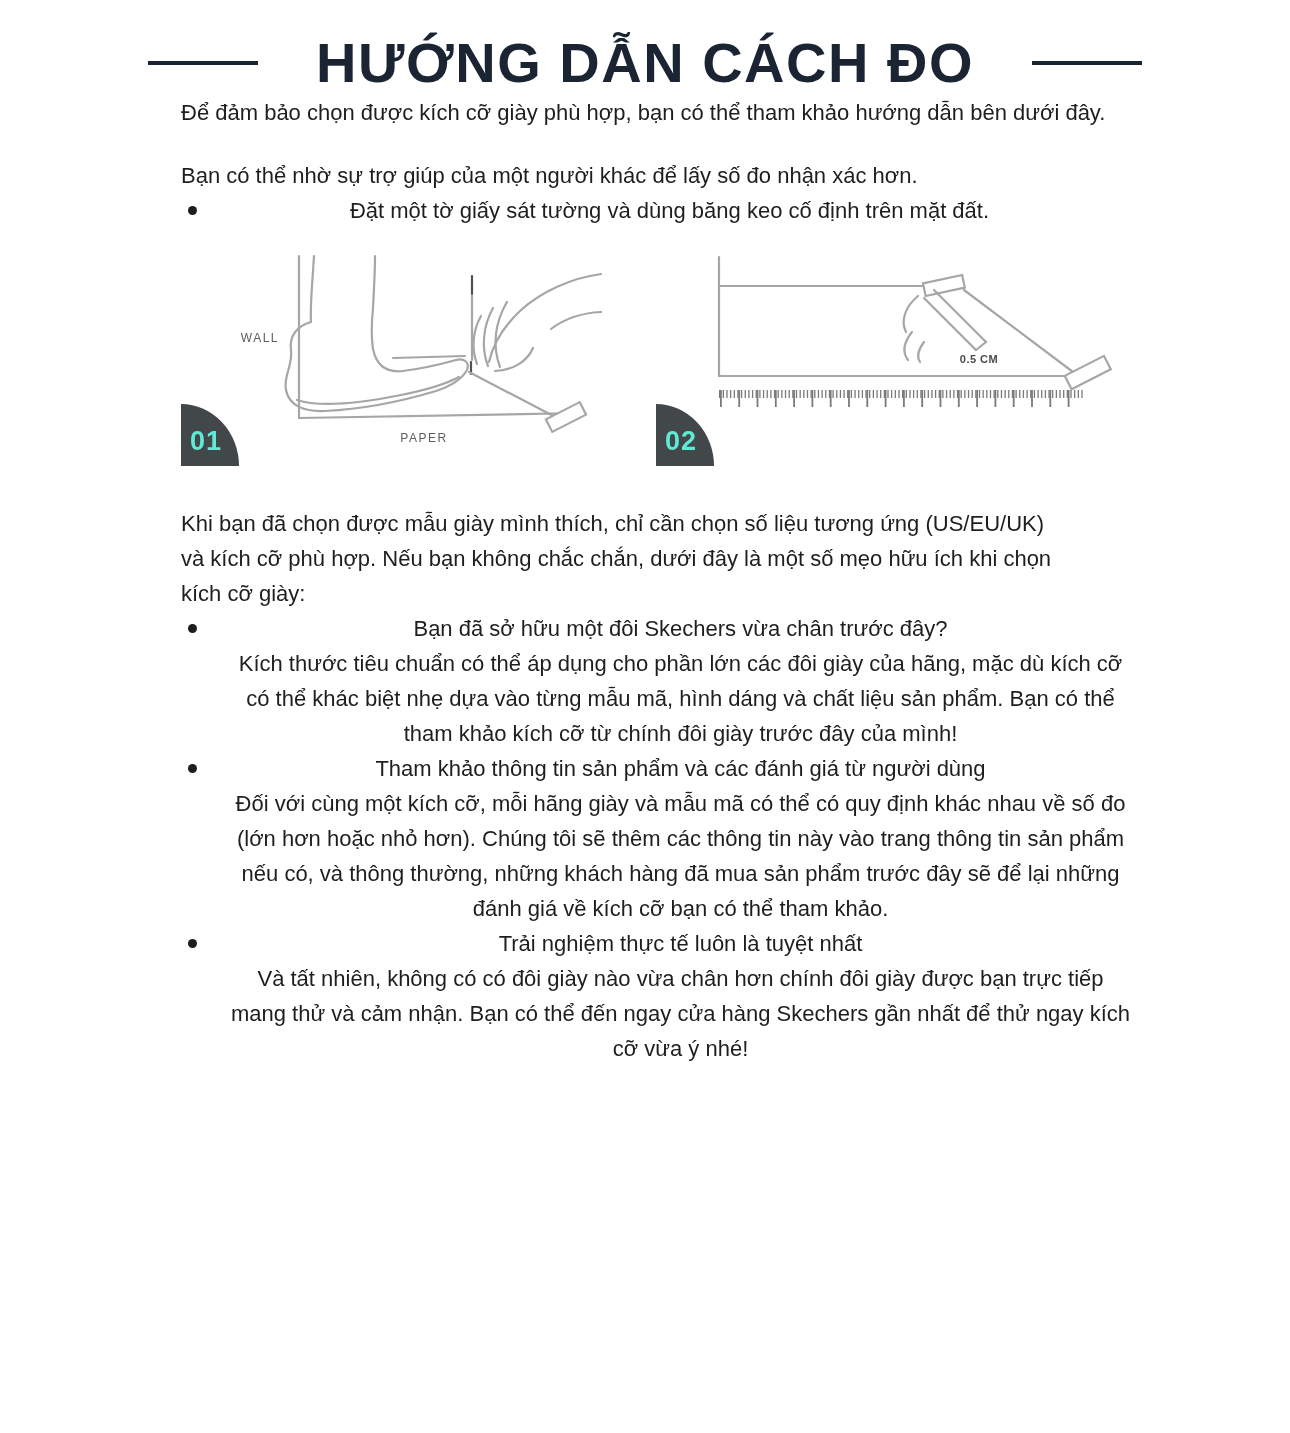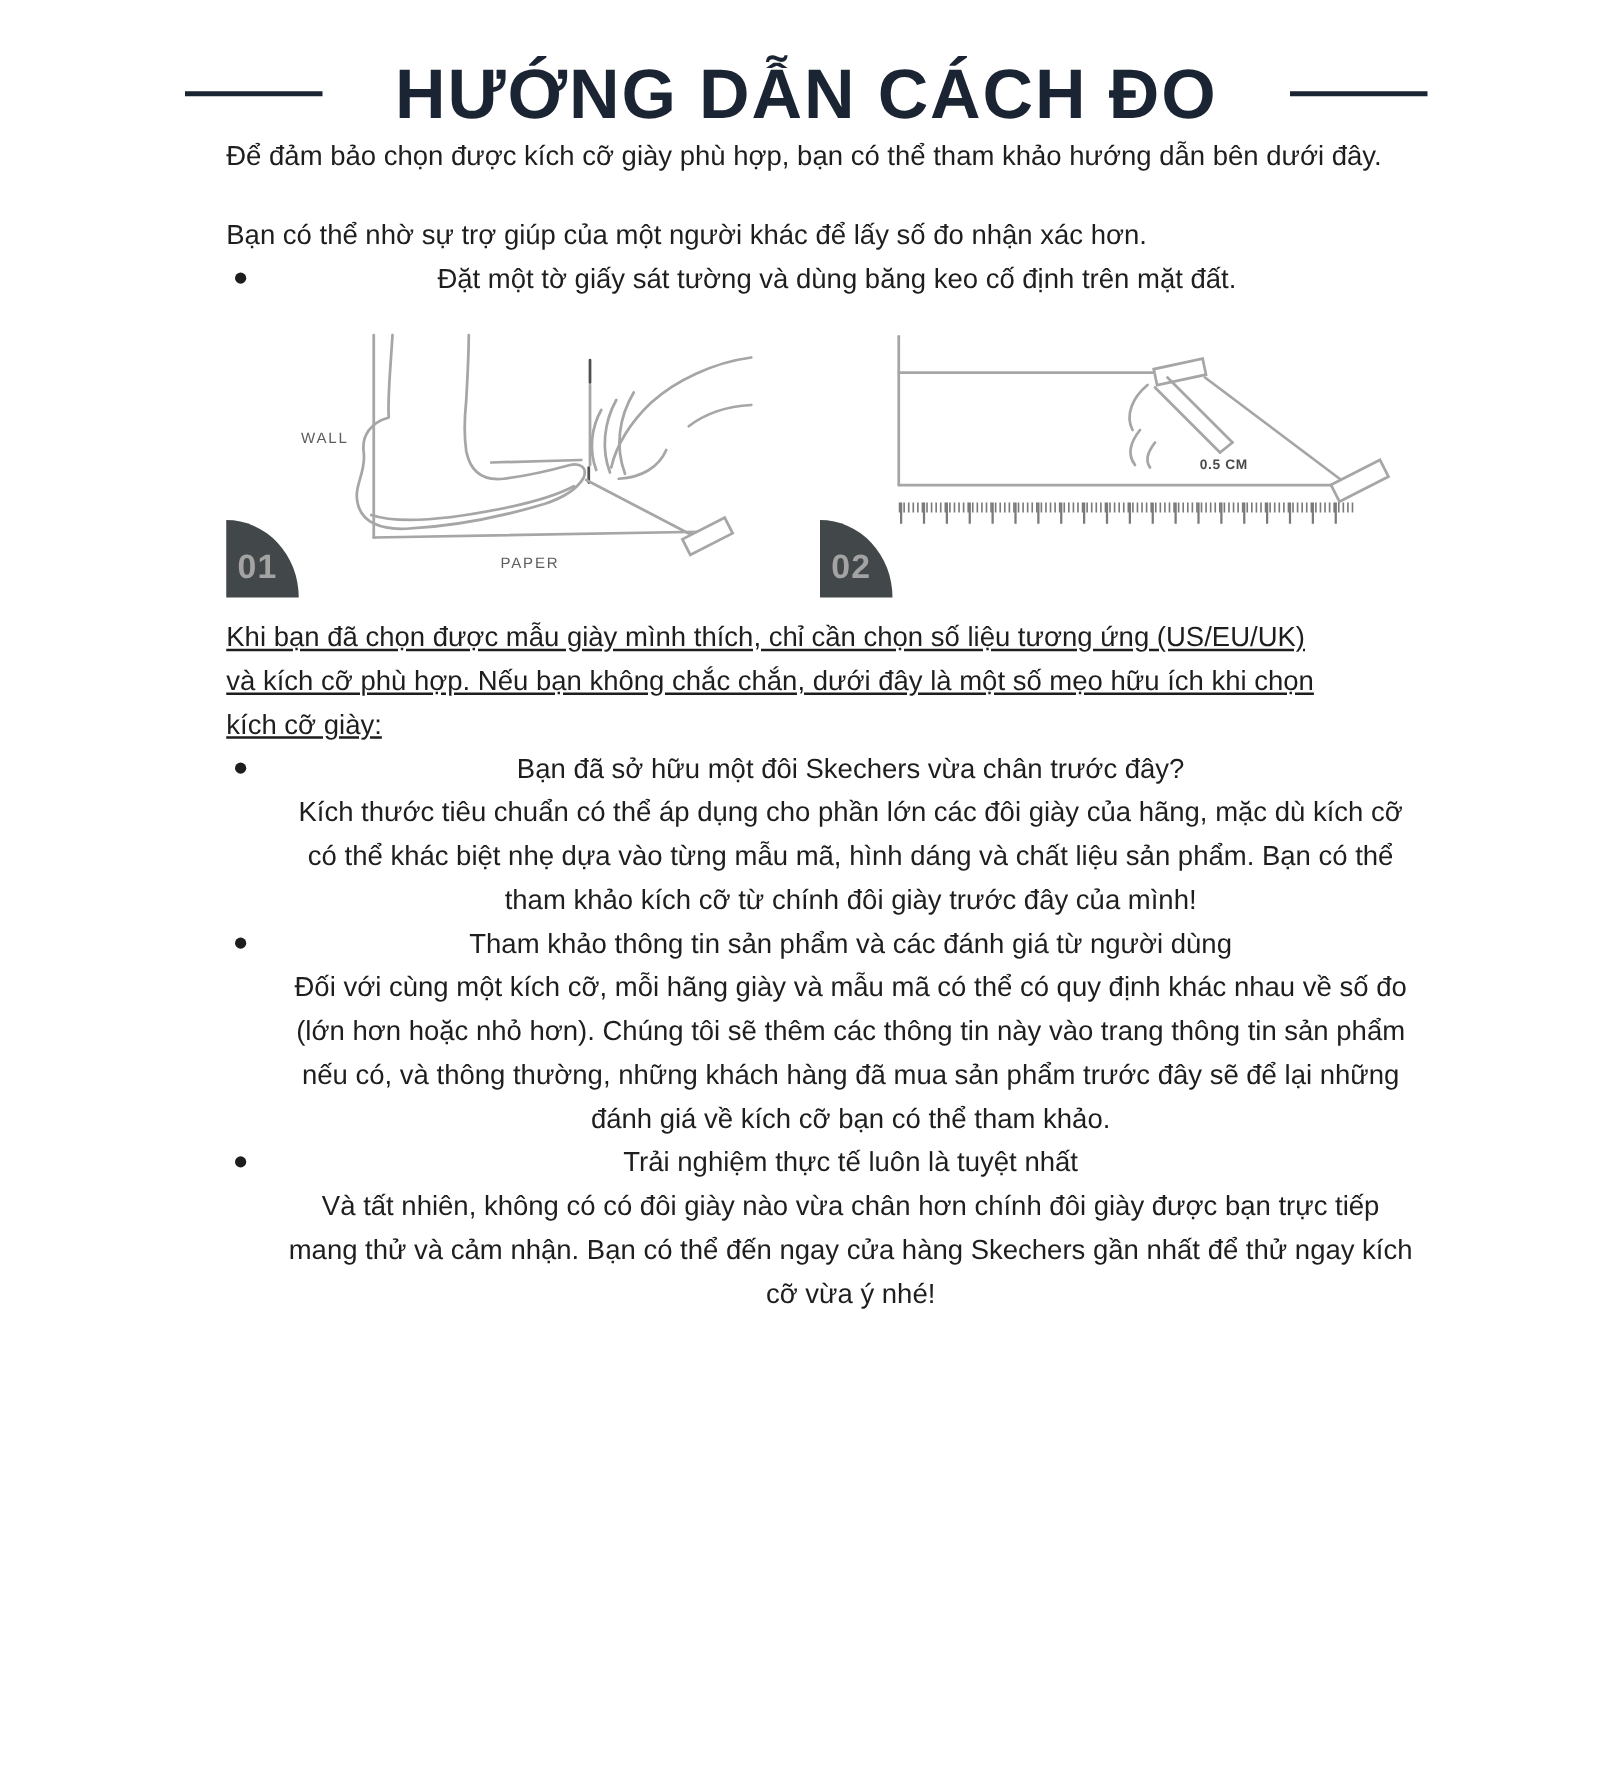--- a/index.html
+++ b/index.html
@@ -2,36 +2,36 @@
 <html><head>
 <meta charset="utf-8">
 <style>
   * { box-sizing: border-box; }
   html,body { margin:0; padding:0; }
   body {
     width:1290px; height:1433px; background:#ffffff;
     font-family:"Liberation Sans", sans-serif;
     color:#1e1e1e; overflow:hidden;
   }
-  .doc { padding-top:42px; }
+  .doc { padding-top:30px; }
 
   
   .doc-header { display:flex; align-items:center; justify-content:center; gap:58px; }
   .dash { width:110px; height:4px; background:#1b2433; flex:0 0 auto; }
   .title {
     margin:0; font-size:56px; font-weight:bold; letter-spacing:1.5px;
     color:#1b2433; white-space:nowrap;
   }
 
   
   .content { padding-left:181px; padding-right:140px; font-size:22px; line-height:35px; }
   .para { margin:0; }
   .p1 { max-width:950px; }
   .p2 { margin-top:28px; max-width:950px; }
-  .tips-intro { max-width:888px;text-decoration:underline; }
+  .tips-intro { margin-top:26px; max-width:888px; }
 
   ul.blist { list-style:none; margin:0; padding:0; }
   ul.blist > li { position:relative; padding-left:47px;text-align:center; }
   ul.blist > li::before {
     content:""; position:absolute; left:7px; top:13px;
     width:9px; height:9px; border-radius:50%; background:#1d1d1d;
   }
   .steps { margin-top:26px; max-width:930px; }
   .after-steps { margin-top:20px; max-width:930px; }
   .tips { margin-top:28px; max-width:952px; }
@@ -39,21 +39,21 @@
   
   .figures { display:flex; gap:5px; margin-top:22px; }
   .figure { position:relative; width:470px; height:230px; flex:0 0 auto; }
   .figure svg { position:absolute; left:0; top:0; }
   .badge {
     position:absolute; left:0; bottom:14px; width:58px; height:62px;
     background:#42474a; border-radius:0 100% 0 0;
   }
   .badge span {
     position:absolute; left:9px; bottom:7px;
-    color:#a3a3a3; font-size:27px; font-weight:bold; letter-spacing:1px;
+    color:#5eead4; font-size:27px; font-weight:bold; letter-spacing:1px;
     font-family:"Liberation Sans", sans-serif;
   }
 
   
   .ln  { fill:none; stroke:#a6a6a6; stroke-width:2.2; stroke-linecap:round; stroke-linejoin:round; }
   .lnt { fill:#ffffff; stroke:#a6a6a6; stroke-width:2.2; }
   .dark { stroke:#4f4f4f; }
   .fig-label {
     font-family:"Liberation Sans", sans-serif; font-size:12px;
     letter-spacing:1.5px; fill:#5d5d5d;

